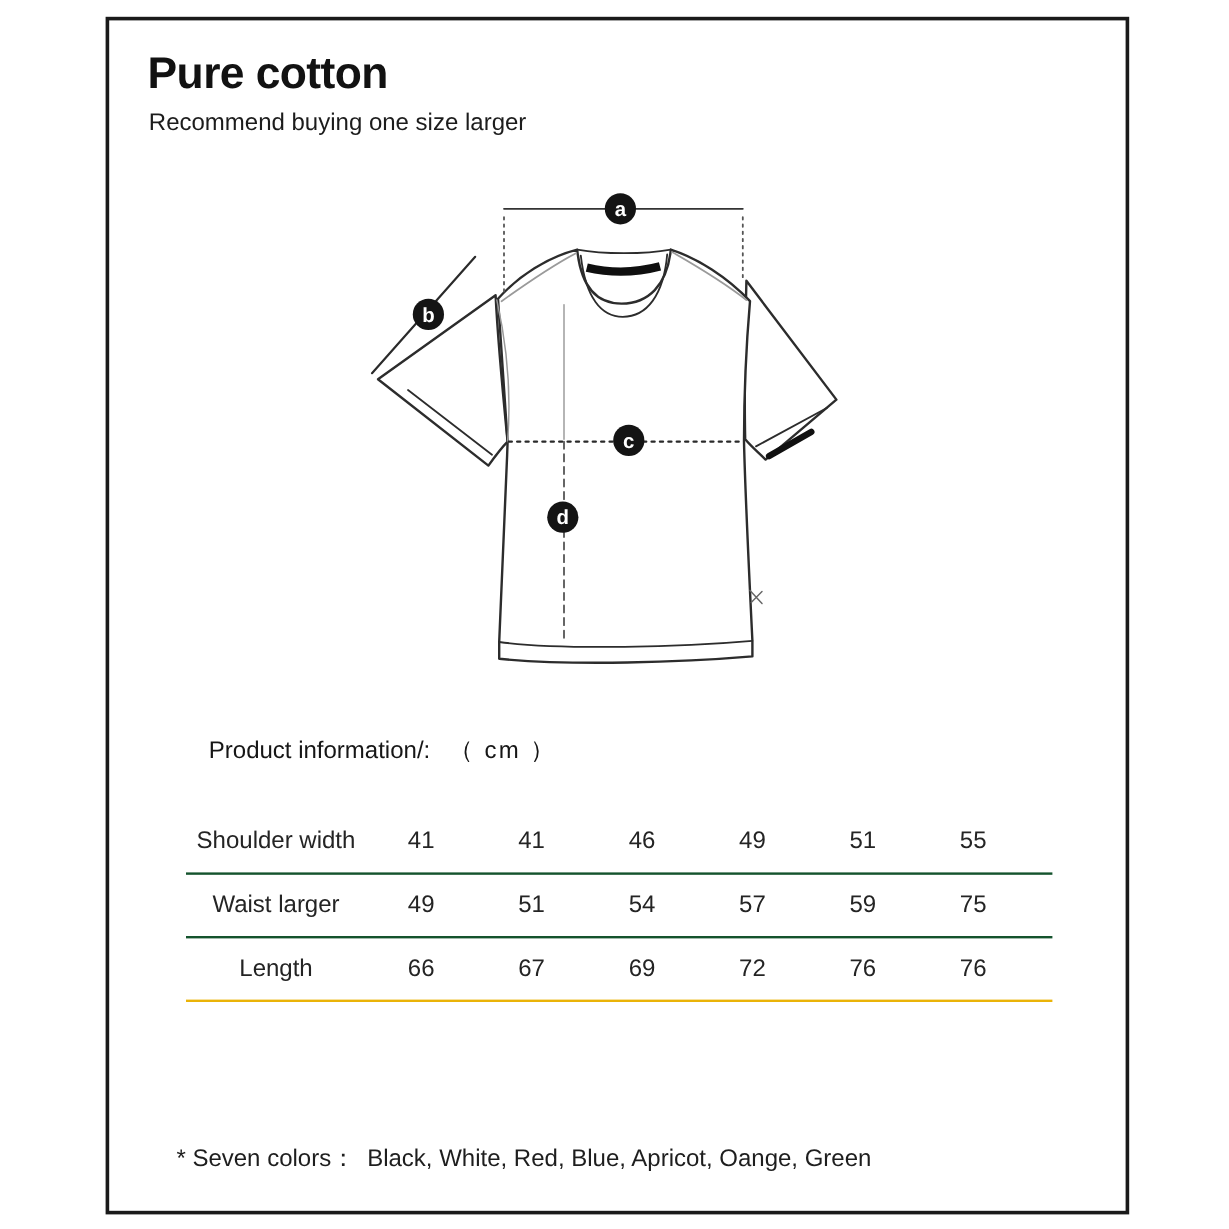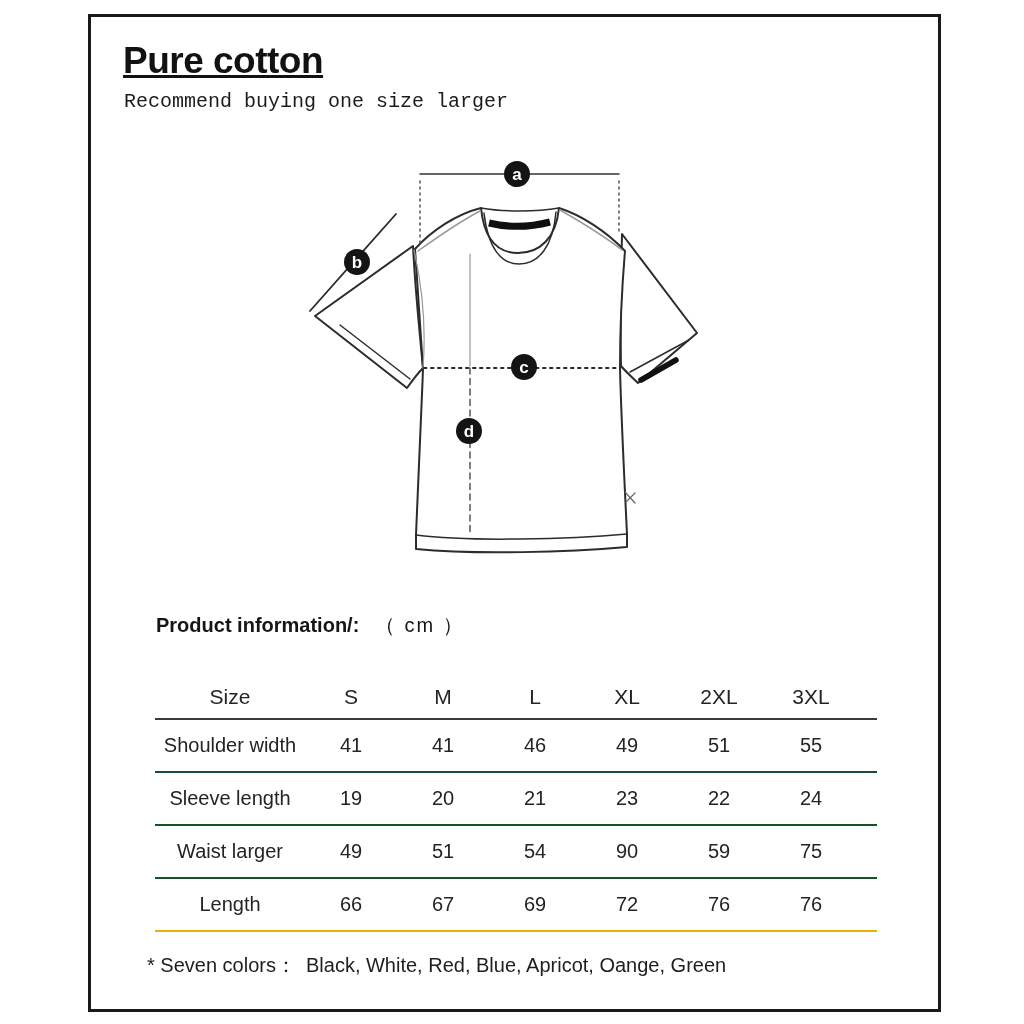--- a/index.html
+++ b/index.html
@@ -13,39 +13,39 @@
   }
   .frame {
     position:absolute; left:88px; top:14px;
     width:847px; height:992px;
     border:3px solid #1a1a1a;
     background:#fff;
   }
   .title {
     position:absolute; left:123px; top:42px;
     font-size:37px; font-weight:900; letter-spacing:-0.5px;
-    color:#121212; line-height:1;text-decoration:underline;
+    color:#121212; line-height:1;
   }
   .subtitle {
     position:absolute; left:124px; top:90px;
-    font-size:20px; color:#1c1c1c; line-height:1.2;font-family:Liberation Mono, monospace;
+    font-size:20px; color:#1c1c1c; line-height:1.2;
   }
   svg.shirt { position:absolute; left:290px; top:150px; }
   .marker {
     position:absolute; width:26px; height:26px; border-radius:50%;
     background:#141414; color:#ffffff;
     font-size:17px; font-weight:700;
     display:flex; align-items:center; justify-content:center;
     z-index:5; line-height:1;
   }
   .prodinfo {
     position:absolute; left:156px; top:612px;
     font-size:20px; color:#161616;
   }
-  .prodinfo .lbl { font-weight:700; }
+  .prodinfo .lbl { font-weight:400;margin-left:18px; }
   .prodinfo .unit { font-weight:400; margin-left:10px; letter-spacing:2px; }
   .size-table {
     position:absolute; left:155px; top:676px; width:722px;
     font-size:20px; color:#242424;
   }
   .st-header, .st-row {
     display:grid;
     grid-template-columns:150px repeat(6, 92px);
     align-items:center;
   }
@@ -105,53 +105,35 @@
 <div class="marker" style="left:344px; top:249px;">b</div>
 <div class="marker" style="left:511px; top:354px;">c</div>
 <div class="marker" style="left:456px; top:418px;">d</div>
 
 <div class="prodinfo">
   <span class="lbl">Product information/:</span>
   <span class="unit">（ cm ）</span>
 </div>
 
 <div class="size-table">
-  <div class="st-header">
-    <div class="st-cell">Size</div>
-    <div class="st-cell">S</div>
-    <div class="st-cell">M</div>
-    <div class="st-cell">L</div>
-    <div class="st-cell">XL</div>
-    <div class="st-cell">2XL</div>
-    <div class="st-cell">3XL</div>
-  </div>
   <div class="st-row">
     <div class="st-cell">Shoulder width</div>
     <div class="st-cell">41</div>
     <div class="st-cell">41</div>
     <div class="st-cell">46</div>
     <div class="st-cell">49</div>
     <div class="st-cell">51</div>
     <div class="st-cell">55</div>
   </div>
   <div class="st-row">
-    <div class="st-cell">Sleeve length</div>
-    <div class="st-cell">19</div>
-    <div class="st-cell">20</div>
-    <div class="st-cell">21</div>
-    <div class="st-cell">23</div>
-    <div class="st-cell">22</div>
-    <div class="st-cell">24</div>
-  </div>
-  <div class="st-row">
     <div class="st-cell">Waist larger</div>
     <div class="st-cell">49</div>
     <div class="st-cell">51</div>
     <div class="st-cell">54</div>
-    <div class="st-cell">90</div>
+    <div class="st-cell">57</div>
     <div class="st-cell">59</div>
     <div class="st-cell">75</div>
   </div>
   <div class="st-row last">
     <div class="st-cell">Length</div>
     <div class="st-cell">66</div>
     <div class="st-cell">67</div>
     <div class="st-cell">69</div>
     <div class="st-cell">72</div>
     <div class="st-cell">76</div>

